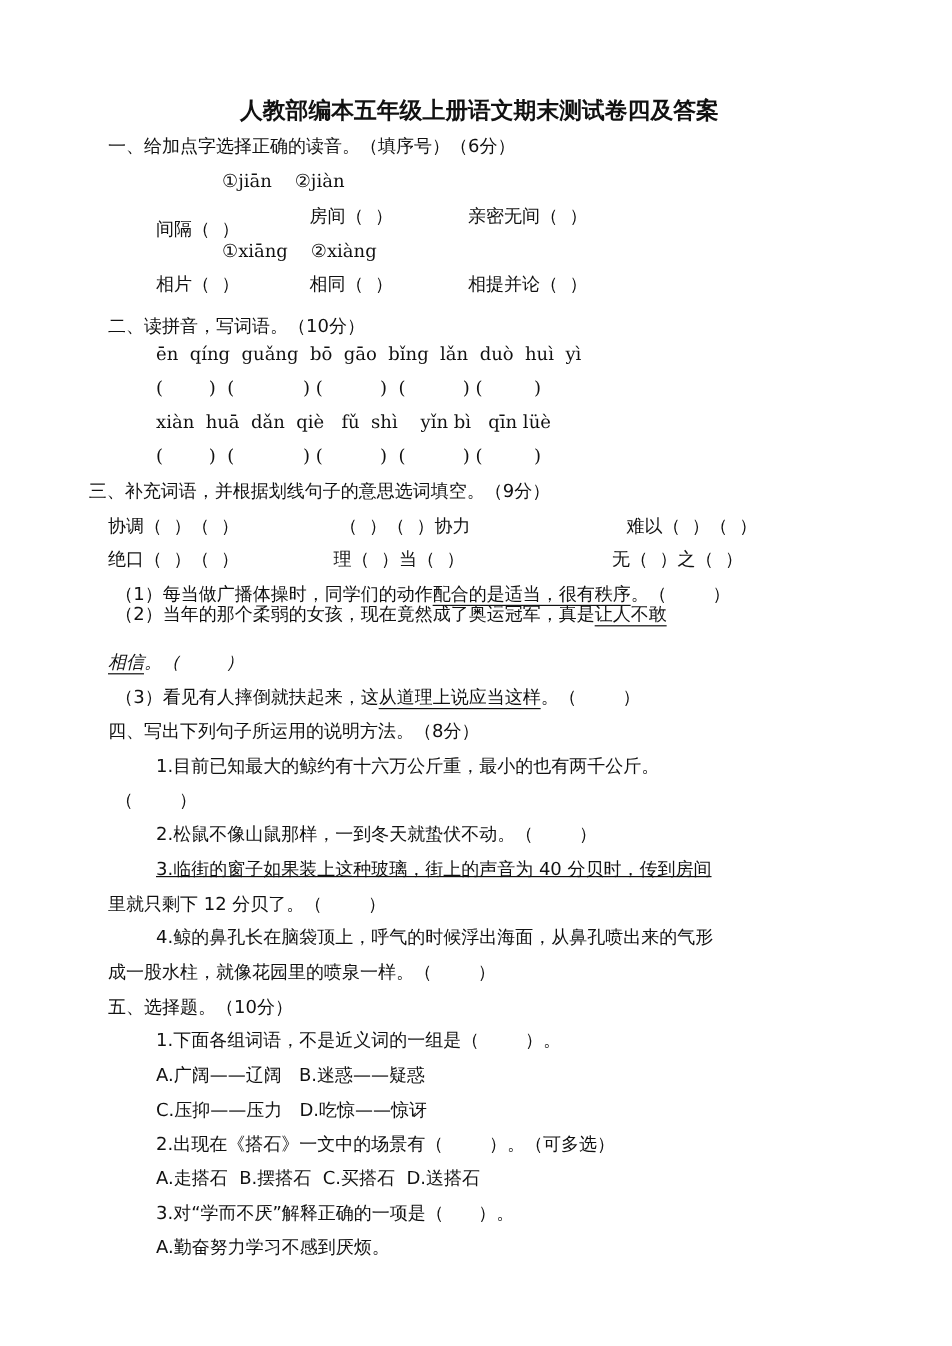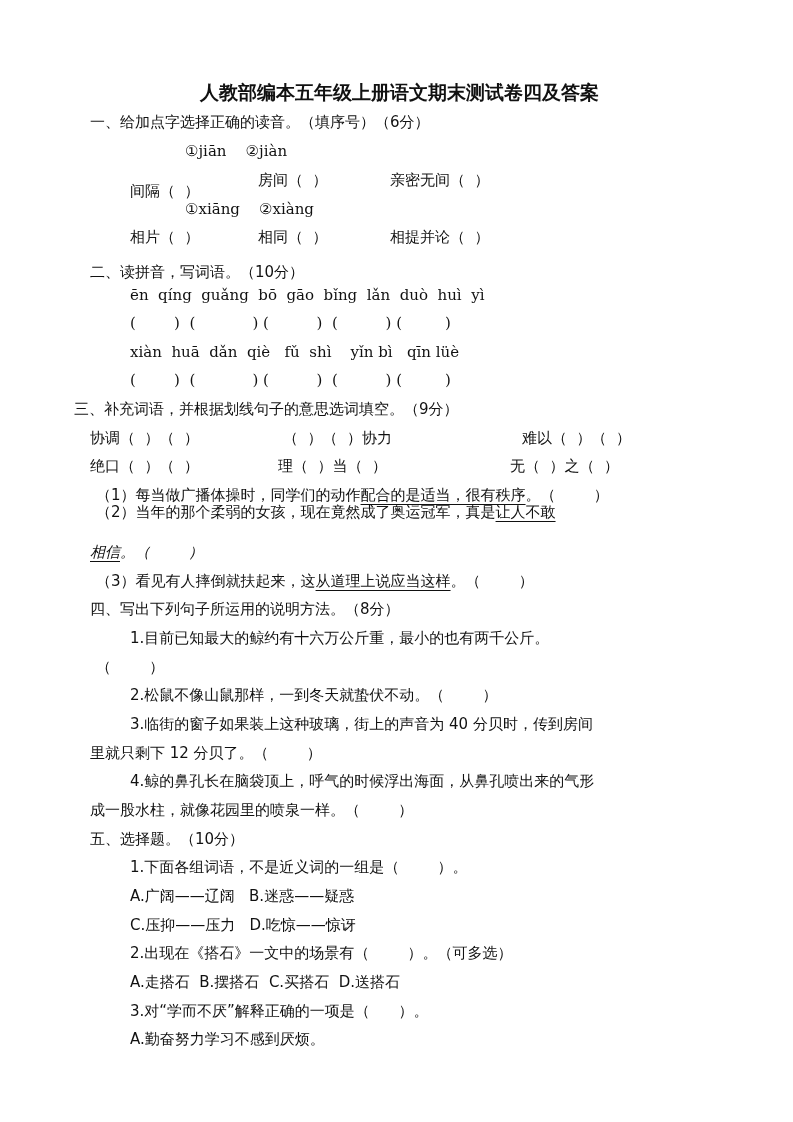--- a/index.html
+++ b/index.html
@@ -41,21 +41,21 @@
 
 <div class="ln" style="left:96px;top:484px;"><span>（1）每当做广播体操时，同学们的动作</span><span class="u">配合的是适当，很有秩序</span><span>。（        ）</span></div>
 <div class="ln" style="left:96px;top:485px;margin-top:16px;"><span>（2）当年的那个柔弱的女孩，现在竟然成了奥运冠军，真是</span><span class="u">让人不敢</span></div>
 <div class="ln" style="left:90px;top:541px;font-style:italic;"><span class="u">相信</span><span>。（        ）</span></div>
 <div class="ln" style="left:96px;top:570px;"><span>（3）看见有人摔倒就扶起来，这</span><span class="u">从道理上说应当这样</span><span>。（        ）</span></div>
 
 <div class="ln" style="left:90px;top:598px;">四、写出下列句子所运用的说明方法。（8分）</div>
 <div class="ln" style="left:130px;top:627px;">1.目前已知最大的鲸约有十六万公斤重，最小的也有两千公斤。</div>
 <div class="ln" style="left:96px;top:656px;">（        ）</div>
 <div class="ln" style="left:130px;top:684px;">2.松鼠不像山鼠那样，一到冬天就蛰伏不动。（        ）</div>
-<div class="ln" style="left:130px;top:713px;">3.临街的窗子如果装上这种玻璃，街上的声音为 40 分贝时，传到房间</div>
+<div class="ln" style="left:130px;top:713px;text-decoration:underline;">3.临街的窗子如果装上这种玻璃，街上的声音为 40 分贝时，传到房间</div>
 <div class="ln" style="left:90px;top:742px;">里就只剩下 12 分贝了。（        ）</div>
 <div class="ln" style="left:130px;top:770px;">4.鲸的鼻孔长在脑袋顶上，呼气的时候浮出海面，从鼻孔喷出来的气形</div>
 <div class="ln" style="left:90px;top:799px;">成一股水柱，就像花园里的喷泉一样。（        ）</div>
 
 <div class="ln" style="left:90px;top:828px;">五、选择题。（10分）</div>
 <div class="ln" style="left:130px;top:856px;">1.下面各组词语，不是近义词的一组是（        ）。</div>
 <div class="ln" style="left:130px;top:885px;">A.广阔——辽阔   B.迷惑——疑惑</div>
 <div class="ln" style="left:130px;top:914px;">C.压抑——压力   D.吃惊——惊讶</div>
 <div class="ln" style="left:130px;top:942px;">2.出现在《搭石》一文中的场景有（        ）。（可多选）</div>
 <div class="ln" style="left:130px;top:971px;">A.走搭石  B.摆搭石  C.买搭石  D.送搭石</div>

